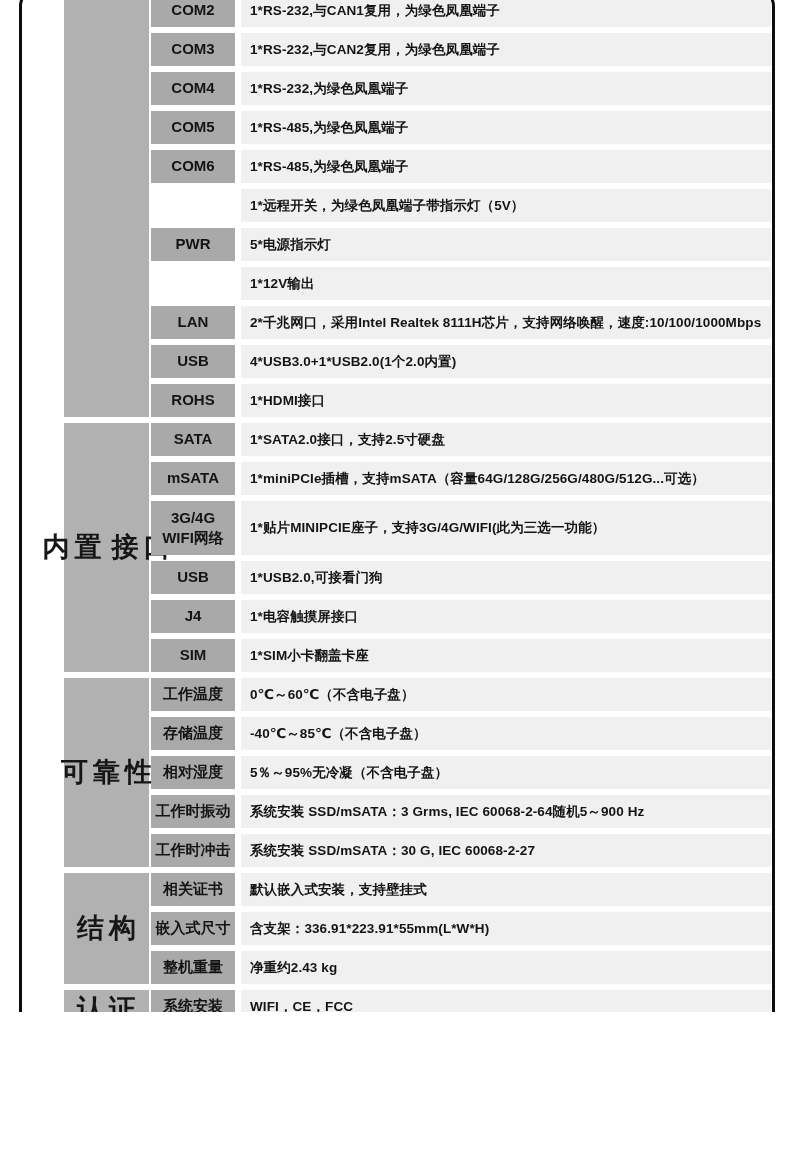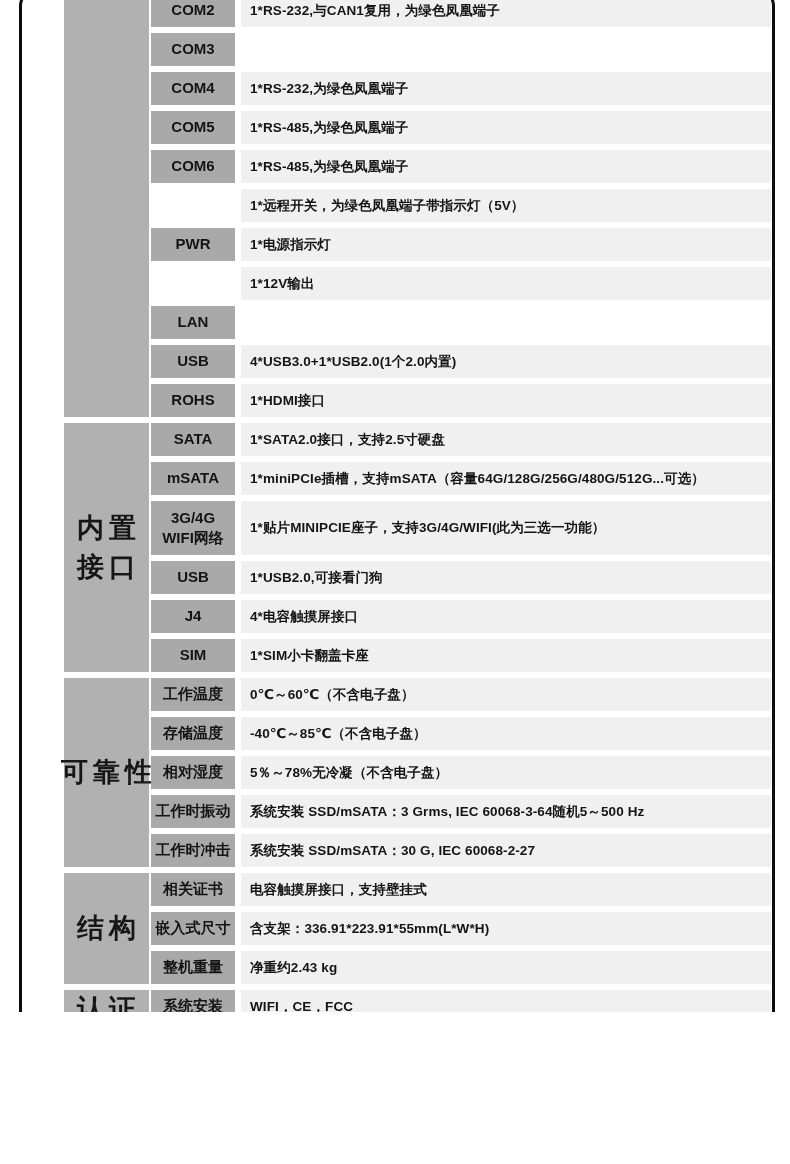--- a/index.html
+++ b/index.html
@@ -37,21 +37,21 @@
   .spec-section {
     display: flex;
     margin-bottom: 6px;
   }
   .spec-section:nth-child(3) { margin-top: 3px; }
   .category-cell {
     width: 85px;
     margin-right: 2px;
     background: var(--category-bg, #b1b1b1);
     display: flex;
-    flex-direction: column;
+    flex-direction: row;
     align-items: center;
     justify-content: center;
     flex-shrink: 0;
   }
   .category-line {
     font-size: 27px;
     letter-spacing: 5px;
     padding-left: 5px; 
     line-height: 39px;
     color: #161616;
@@ -126,20 +126,21 @@
   <section class="spec-section">
     <div class="category-cell"></div>
     <div class="rows">
   <div class="spec-row">
     <div class="label-cell">COM2</div>
     <div class="value-cell">1*RS-232,与CAN1复用，为绿色凤凰端子</div>
   </div>
 
   <div class="spec-row">
     <div class="label-cell">COM3</div>
+    <div class="value-cell">1*RS-232,与CAN2复用，为绿色凤凰端子</div>
   </div>
 
   <div class="spec-row">
     <div class="label-cell">COM4</div>
     <div class="value-cell">1*RS-232,为绿色凤凰端子</div>
   </div>
 
   <div class="spec-row">
     <div class="label-cell">COM5</div>
     <div class="value-cell">1*RS-485,为绿色凤凰端子</div>
@@ -150,30 +151,31 @@
     <div class="value-cell">1*RS-485,为绿色凤凰端子</div>
   </div>
 
   <div class="spec-row">
     <div class="label-cell small">RemoteSW</div>
     <div class="value-cell">1*远程开关，为绿色凤凰端子带指示灯（5V）</div>
   </div>
 
   <div class="spec-row">
     <div class="label-cell">PWR</div>
-    <div class="value-cell">1*电源指示灯</div>
+    <div class="value-cell">5*电源指示灯</div>
   </div>
 
   <div class="spec-row">
     <div class="label-cell small">DC OUT 12V</div>
     <div class="value-cell">1*12V输出</div>
   </div>
 
   <div class="spec-row">
     <div class="label-cell">LAN</div>
+    <div class="value-cell">2*千兆网口，采用Intel Realtek 8111H芯片，支持网络唤醒，速度:10/100/1000Mbps</div>
   </div>
 
   <div class="spec-row">
     <div class="label-cell">USB</div>
     <div class="value-cell">4*USB3.0+1*USB2.0(1个2.0内置)</div>
   </div>
 
   <div class="spec-row">
     <div class="label-cell">ROHS</div>
     <div class="value-cell">1*HDMI接口</div>
@@ -205,21 +207,21 @@
     <div class="value-cell">1*贴片MINIPCIE座子，支持3G/4G/WIFI(此为三选一功能）</div>
   </div>
 
   <div class="spec-row">
     <div class="label-cell">USB</div>
     <div class="value-cell">1*USB2.0,可接看门狗</div>
   </div>
 
   <div class="spec-row">
     <div class="label-cell">J4</div>
-    <div class="value-cell">4*电容触摸屏接口</div>
+    <div class="value-cell">1*电容触摸屏接口</div>
   </div>
 
   <div class="spec-row">
     <div class="label-cell">SIM</div>
     <div class="value-cell">1*SIM小卡翻盖卡座</div>
   </div>
 </div>
   </section>
 
   <section class="spec-section">
@@ -232,43 +234,43 @@
     <div class="value-cell">0℃～60℃（不含电子盘）</div>
   </div>
 
   <div class="spec-row">
     <div class="label-cell">存储温度</div>
     <div class="value-cell">-40℃～85℃（不含电子盘）</div>
   </div>
 
   <div class="spec-row">
     <div class="label-cell">相对湿度</div>
-    <div class="value-cell">5％～78%无冷凝（不含电子盘）</div>
+    <div class="value-cell">5％～95%无冷凝（不含电子盘）</div>
   </div>
 
   <div class="spec-row">
     <div class="label-cell">工作时振动</div>
-    <div class="value-cell">系统安装 SSD/mSATA：3 Grms, IEC 60068-3-64随机5～500 Hz</div>
+    <div class="value-cell">系统安装 SSD/mSATA：3 Grms, IEC 60068-2-64随机5～900 Hz</div>
   </div>
 
   <div class="spec-row">
     <div class="label-cell">工作时冲击</div>
     <div class="value-cell">系统安装 SSD/mSATA：30 G, IEC 60068-2-27</div>
   </div>
 </div>
   </section>
 
   <section class="spec-section">
     <div class="category-cell">
             <div class="category-line">结构</div>
           </div>
     <div class="rows">
   <div class="spec-row">
     <div class="label-cell">相关证书</div>
-    <div class="value-cell">电容触摸屏接口，支持壁挂式</div>
+    <div class="value-cell">默认嵌入式安装，支持壁挂式</div>
   </div>
 
   <div class="spec-row">
     <div class="label-cell">嵌入式尺寸</div>
     <div class="value-cell">含支架：336.91*223.91*55mm(L*W*H)</div>
   </div>
 
   <div class="spec-row">
     <div class="label-cell">整机重量</div>
     <div class="value-cell">净重约2.43 kg</div>

